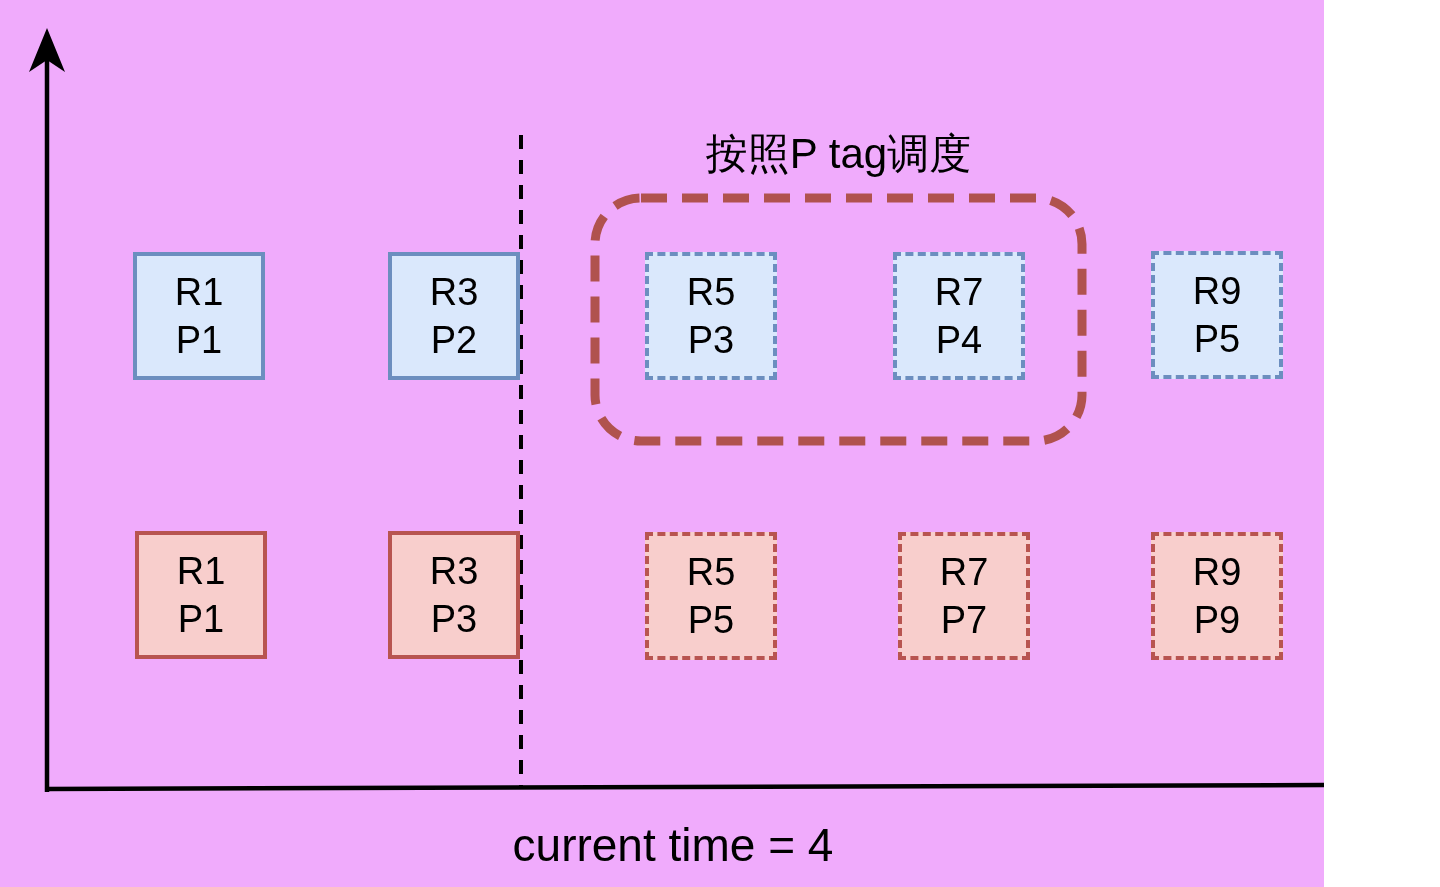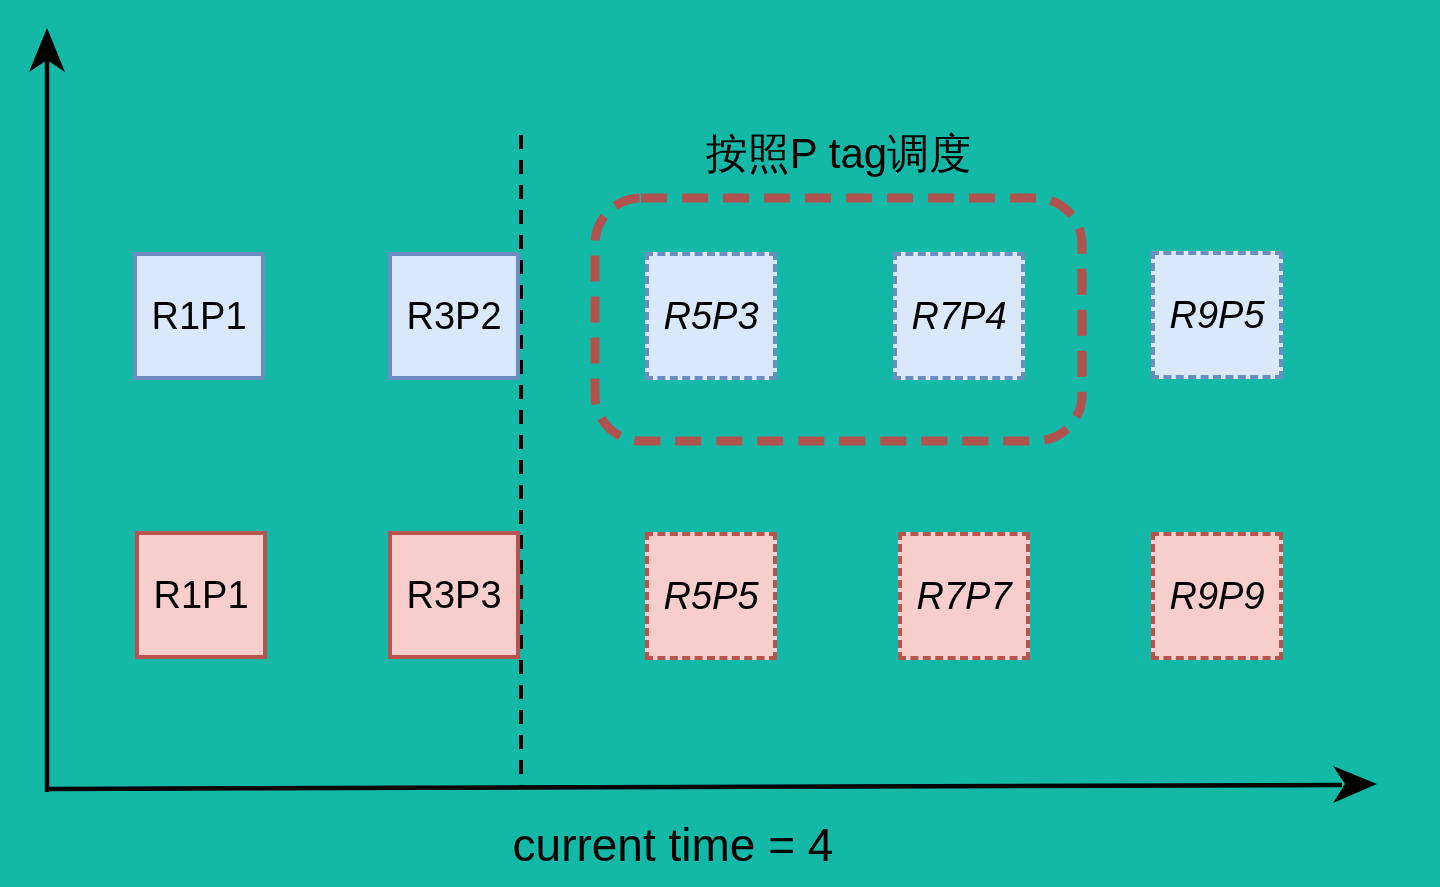--- a/index.html
+++ b/index.html
@@ -3,49 +3,49 @@
 <meta charset="utf-8">
 <style>
   html, body {
     margin: 0;
     padding: 0;
     background: #ffffff;
     font-family: "Liberation Sans", sans-serif;
   }
   .canvas {
     position: relative;
-    width: 1440px;
+    width: 1324px;
     height: 887px;
-    background: #14b8a6;
+    background: #f0abfc;
     overflow: hidden;
   }
   svg.underlay {
     position: absolute;
     left: 0; top: 0;
     width: 1440px;
     height: 887px;
   }
   .box {
     position: absolute;
     width: 132px;
     height: 128px;
     box-sizing: border-box;
     display: flex;
-    flex-direction: row;
+    flex-direction: column;
     align-items: center;
     justify-content: center;
     font-size: 38px;
     line-height: 1.27;
     color: #000000;
     text-align: center;
   }
   .box.blue  { background: #dae8fc; border: 4px solid #6c8ebf; }
   .box.red   { background: #f8cecc; border: 4px solid #b85450; }
   .box.solid  { border-style: solid; }
-  .box.dashed { border-style: dashed; font-style: italic; }
+  .box.dashed { border-style: dashed; }
 
   
   .pos-b1 { left: 133px;  top: 252px; }
   .pos-b2 { left: 388px;  top: 252px; }
   .pos-b3 { left: 645px;  top: 252px; }
   .pos-b4 { left: 893px;  top: 252px; }
   .pos-b5 { left: 1151px; top: 251px; }
 
   
   .pos-r1 { left: 135px;  top: 531px; }

